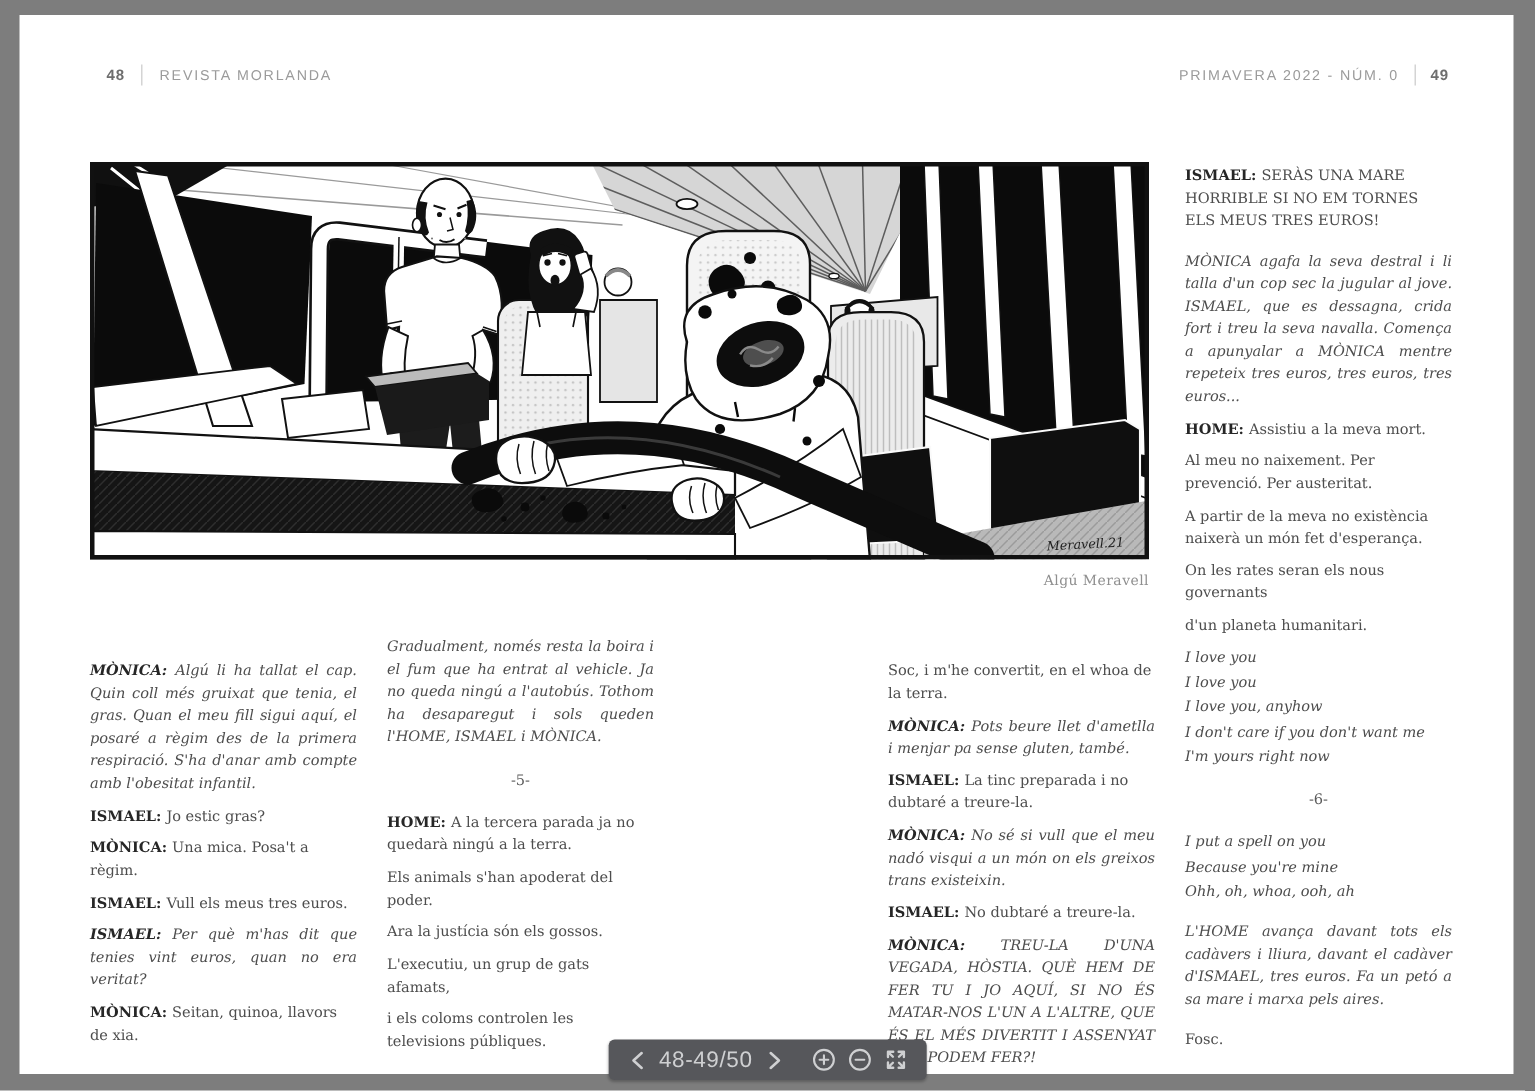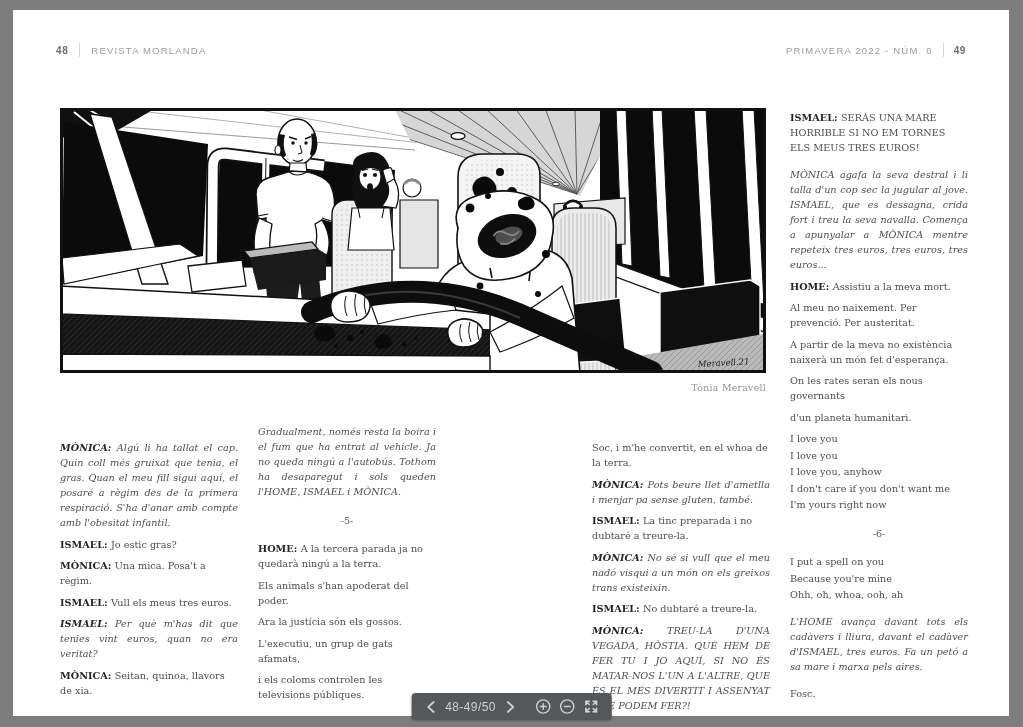--- a/index.html
+++ b/index.html
@@ -13,57 +13,57 @@
     background:#ffffff;
   }
   
   .hdr{
     position:absolute;top:33px;display:flex;align-items:center;gap:10px;
     font-family:"Liberation Sans", sans-serif;font-size:9.5px;
     letter-spacing:1.2px;color:#9b9b9b;
   }
   .hdr .num{font-weight:bold;color:#6e6e6e;letter-spacing:.6px;font-size:10px;}
   .hdr .sep{width:1px;height:14px;background:#d4d4d4;}
-  .hdr-left{left:43px;gap:11px;}
+  .hdr-left{left:58px;gap:11px;}
   .hdr-right{right:43px;}
   
   .art{position:absolute;left:47px;top:98px;width:706px;height:265px;}
   .art svg{display:block;}
   .caption{
     position:absolute;left:47px;top:372px;width:706px;text-align:right;
     font-size:9.3px;color:#8f8f8f;letter-spacing:.3px;
   }
   
   .col{
     position:absolute;font-size:9.7px;line-height:15px;color:#4d4d4d;
     width:178px;
   }
   .col p{margin:0 0 6.5px;}
   .col p.justify{text-align:justify;font-style:italic;}
   .col .speaker{font-weight:bold;color:#262626;}
-  .col p.lyric{margin-bottom:1.5px;}
+  .col p.lyric{font-style:italic;margin-bottom:1.5px;}
   .col p.divider{text-align:center;margin:14px 0 13px;color:#5a5a5a;}
   .col p.gap-top{margin-top:12px;}
   #col1{left:47px;top:430px;}
   #col2{left:245px;top:414px;}
   #col3{left:579px;top:430px;}
   #col4{left:777px;top:100px;}
   
   .toolbar{
     position:absolute;left:50%;bottom:7px;transform:translateX(-50%);
     height:27px;background:#56575b;border-radius:4px;
     display:flex;align-items:center;padding:0 9px;gap:1px;z-index:9;
     box-shadow:0 1px 2px rgba(0,0,0,.25);
   }
   .tb-btn{
     background:none;border:none;padding:2px 3px;margin:0;display:flex;
     align-items:center;justify-content:center;cursor:pointer;
   }
   .tb-page{
-    color:#cfd0d2;font-family:"Liberation Sans", sans-serif;font-size:12px;
+    color:#cfd0d2;font-family:"Liberation Sans", sans-serif;font-size:15px;
     letter-spacing:.4px;margin:0 3px;white-space:nowrap;
   }
   .tb-gap{width:9px;}
   .tb-btn svg{display:block;}
 </style>
 </head>
 <body>
 
 <div class="page">
 
@@ -277,21 +277,21 @@
       <path d="M286,188 q-3,10 1,20 M296,186 q-3,11 1,22 M305,188 q-2,9 1,18" fill="none" stroke="#111" stroke-width="1"></path>
     </g>
     <g>
       <path d="M398,212 q-12,4 -10,15 q2,12 15,12 q15,0 19,-10 q3,-10 -6,-15 q-9,-5 -18,-2 Z" fill="#fff" stroke="#111" stroke-width="1.5"></path>
       <path d="M401,216 q-3,9 1,18 M410,214 q-3,10 1,20 M418,216 q-2,8 1,16" fill="none" stroke="#111" stroke-width="1"></path>
     </g>
 
     <rect x="1.5" y="1.5" width="703" height="262" fill="none" stroke="#111" stroke-width="3"></rect>
   </svg>
   </div>
-  <div class="caption">Tònia Meravell</div>
+  <div class="caption">Algú Meravell</div>
 
   <div class="col" id="col1">
       <p class="justify"><span class="speaker">MÒNICA: </span>Algú li ha tallat el cap. Quin coll més gruixat que tenia, el gras. Quan el meu fill sigui aquí, el posaré a règim des de la primera respiració. S'ha d'anar amb compte amb l'obesitat infantil.</p>
       <p class=""><span class="speaker">ISMAEL: </span>Jo estic gras?</p>
       <p class=""><span class="speaker">MÒNICA: </span>Una mica. Posa't a règim.</p>
       <p class=""><span class="speaker">ISMAEL: </span>Vull els meus tres euros.</p>
       <p class="justify"><span class="speaker">ISMAEL: </span>Per què m'has dit que tenies vint euros, quan no era veritat?</p>
       <p class=""><span class="speaker">MÒNICA: </span>Seitan, quinoa, llavors de xia.</p>
     </div>
   <div class="col" id="col2">

